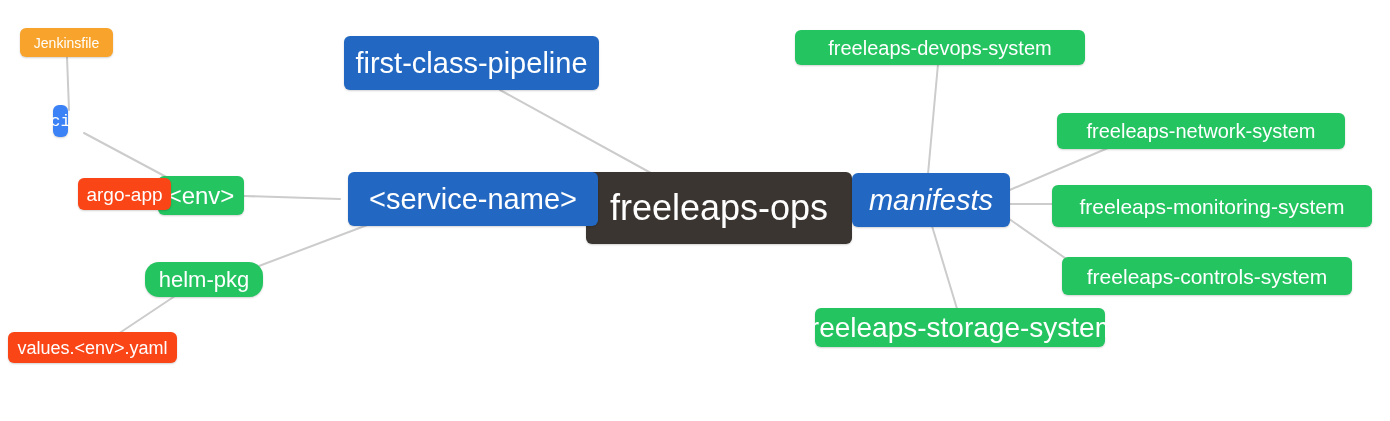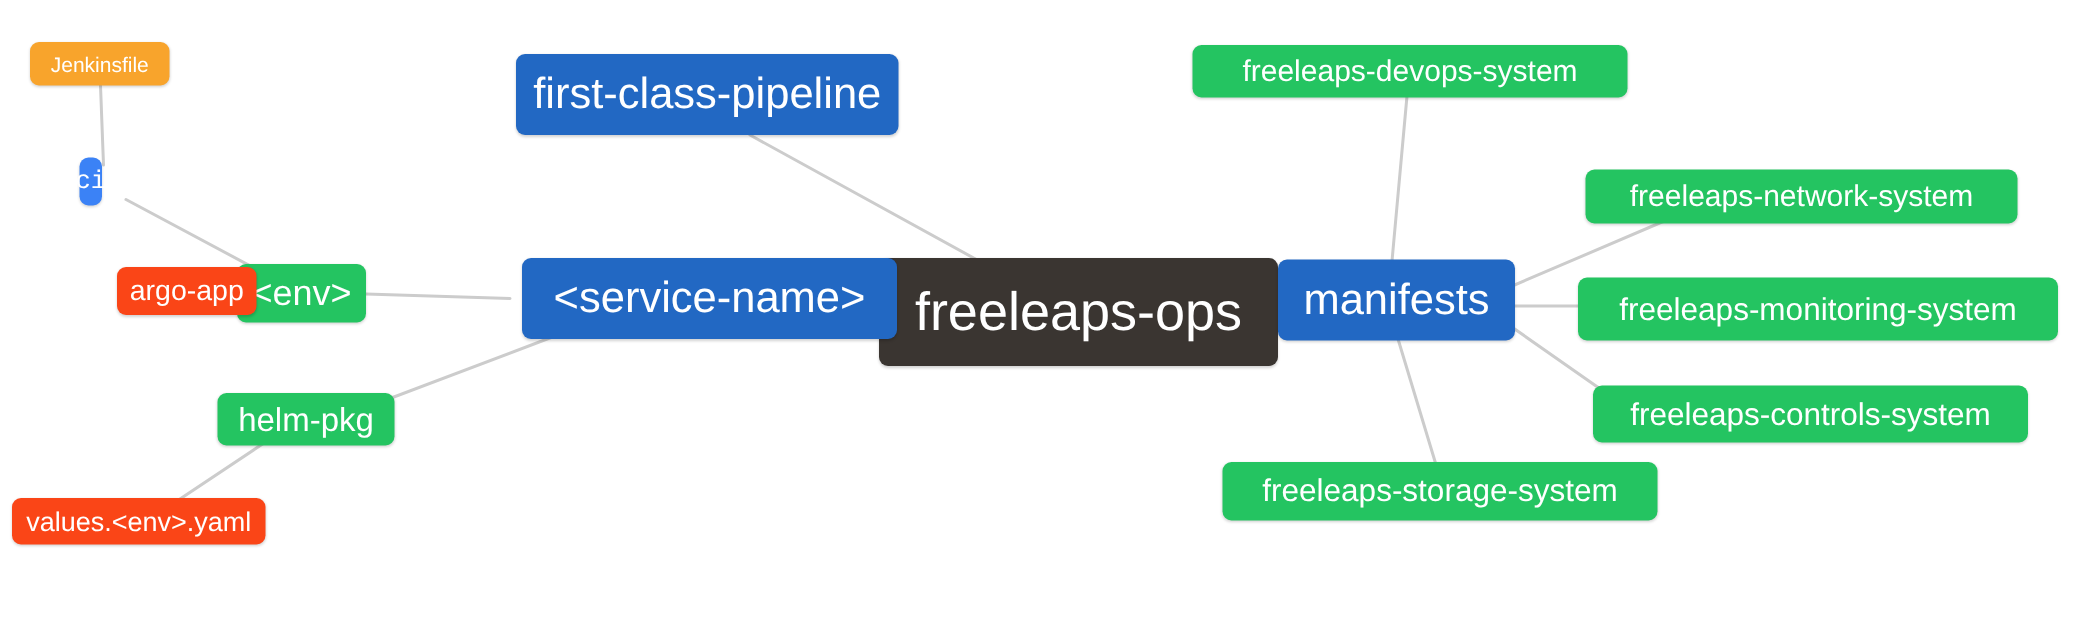--- a/index.html
+++ b/index.html
@@ -51,25 +51,25 @@
       <line x1="845" y1="206" x2="885" y2="200" stroke="#CCCCCC" stroke-width="2" stroke-linecap="round"></line>
       <line x1="938" y1="64" x2="927" y2="185" stroke="#CCCCCC" stroke-width="2" stroke-linecap="round"></line>
       <line x1="1005" y1="192" x2="1115" y2="145" stroke="#CCCCCC" stroke-width="2" stroke-linecap="round"></line>
       <line x1="1005" y1="204" x2="1075" y2="204" stroke="#CCCCCC" stroke-width="2" stroke-linecap="round"></line>
       <line x1="1005" y1="216" x2="1085" y2="272" stroke="#CCCCCC" stroke-width="2" stroke-linecap="round"></line>
       <line x1="932" y1="226" x2="958" y2="312" stroke="#CCCCCC" stroke-width="2" stroke-linecap="round"></line>
     </svg>
 <div class="node" style="left: 586px; top: 172px; width: 266px; height: 72px; font-size: 36px; background: rgb(58, 53, 49); color: rgb(255, 255, 255);">freeleaps-ops</div>
     <div class="node" style="left: 315px; top: 36px; width: 255px; height: 54px; font-size: 29px; background: rgb(34, 104, 195); color: rgb(255, 255, 255); margin-left: 29px;">first-class-pipeline</div>
     <div class="node" style="left: 316px; top: 172px; width: 250px; height: 54px; font-size: 29px; background: rgb(34, 104, 195); color: rgb(255, 255, 255); margin-left: 32px;">&lt;service-name&gt;</div>
-    <div class="node" style="left: 852px; top: 173px; width: 158px; height: 54px; font-size: 29px; background: rgb(34, 104, 195); color: rgb(255, 255, 255);">manifests</div>
+    <div class="node" style="left: 852px; top: 173px; width: 158px; height: 54px; font-size: 29px; background: rgb(34, 104, 195); color: rgb(255, 255, 255); font-style: italic;">manifests</div>
     <div class="node" style="left: 158px; top: 176px; width: 86px; height: 39px; font-size: 24px; background: rgb(36, 196, 97); color: rgb(255, 255, 255);">&lt;env&gt;</div>
-    <div class="node" style="left: 145px; top: 262px; width: 118px; height: 35px; font-size: 22px; background: rgb(36, 196, 97); color: rgb(255, 255, 255);">helm-pkg</div>
+    <div class="node" style="left: 145px; top: 262px; width: 118px; height: 35px; font-size: 22px; background: rgb(36, 196, 97); color: rgb(255, 255, 255); border-radius: 14px;">helm-pkg</div>
     <div class="node" style="left: 20px; top: 28px; width: 93px; height: 29px; font-size: 14px; background: rgb(248, 164, 44); color: rgb(255, 255, 255);">Jenkinsfile</div>
     <div class="node" style="left: 53px; top: 105px; width: 15px; height: 32px; font-size: 17px; background: #3b82f6; color: rgb(255, 255, 255); font-family: Liberation Mono, monospace;">ci</div>
     <div class="node" style="left: 30px; top: 178px; width: 93px; height: 32px; font-size: 19px; background: rgb(250, 69, 23); color: rgb(255, 255, 255); margin-left: 48px;">argo-app</div>
     <div class="node" style="left: 8px; top: 332px; width: 169px; height: 31px; font-size: 18px; background: rgb(250, 69, 23); color: rgb(255, 255, 255);">values.&lt;env&gt;.yaml</div>
     <div class="node" style="left: 795px; top: 30px; width: 290px; height: 35px; font-size: 20px; background: rgb(36, 196, 97); color: rgb(255, 255, 255);">freeleaps-devops-system</div>
     <div class="node" style="left: 1057px; top: 113px; width: 288px; height: 36px; font-size: 20px; background: rgb(36, 196, 97); color: rgb(255, 255, 255);">freeleaps-network-system</div>
     <div class="node" style="left: 1052px; top: 185px; width: 320px; height: 42px; font-size: 21px; background: rgb(36, 196, 97); color: rgb(255, 255, 255);">freeleaps-monitoring-system</div>
     <div class="node" style="left: 1062px; top: 257px; width: 290px; height: 38px; font-size: 21px; background: rgb(36, 196, 97); color: rgb(255, 255, 255);">freeleaps-controls-system</div>
-    <div class="node" style="left: 815px; top: 308px; width: 290px; height: 39px; font-size: 21px; background: rgb(36, 196, 97); color: rgb(255, 255, 255);">freeleaps-storage-system</div>
+    <div class="node" style="left: 815px; top: 308px; width: 290px; height: 39px; font-size: 28px; background: rgb(36, 196, 97); color: rgb(255, 255, 255);">freeleaps-storage-system</div>
   </div>
 
 </body></html>

